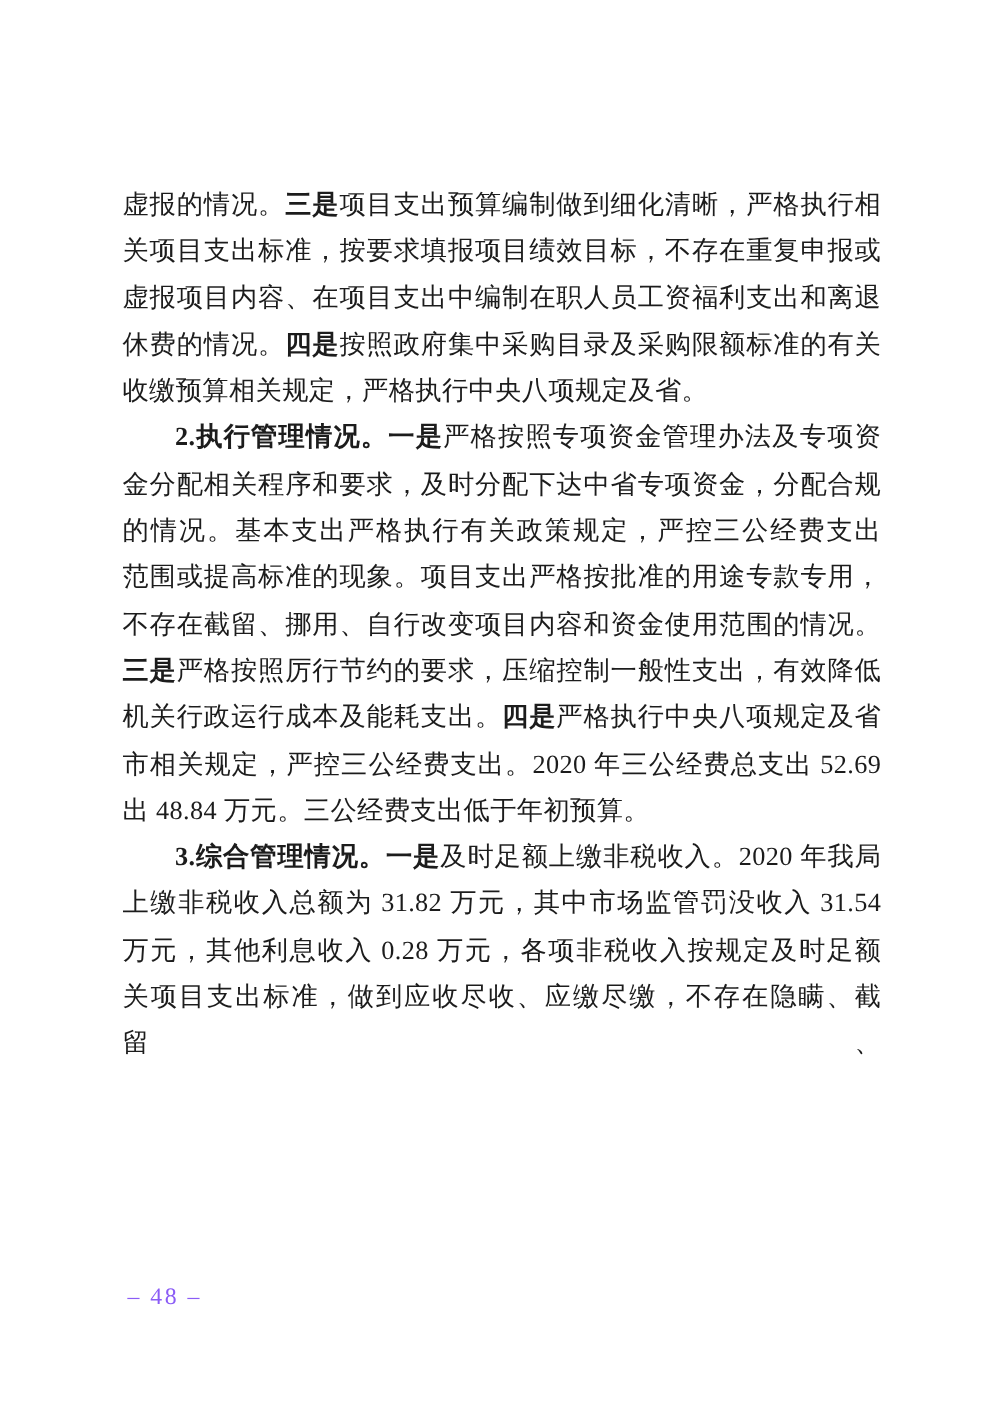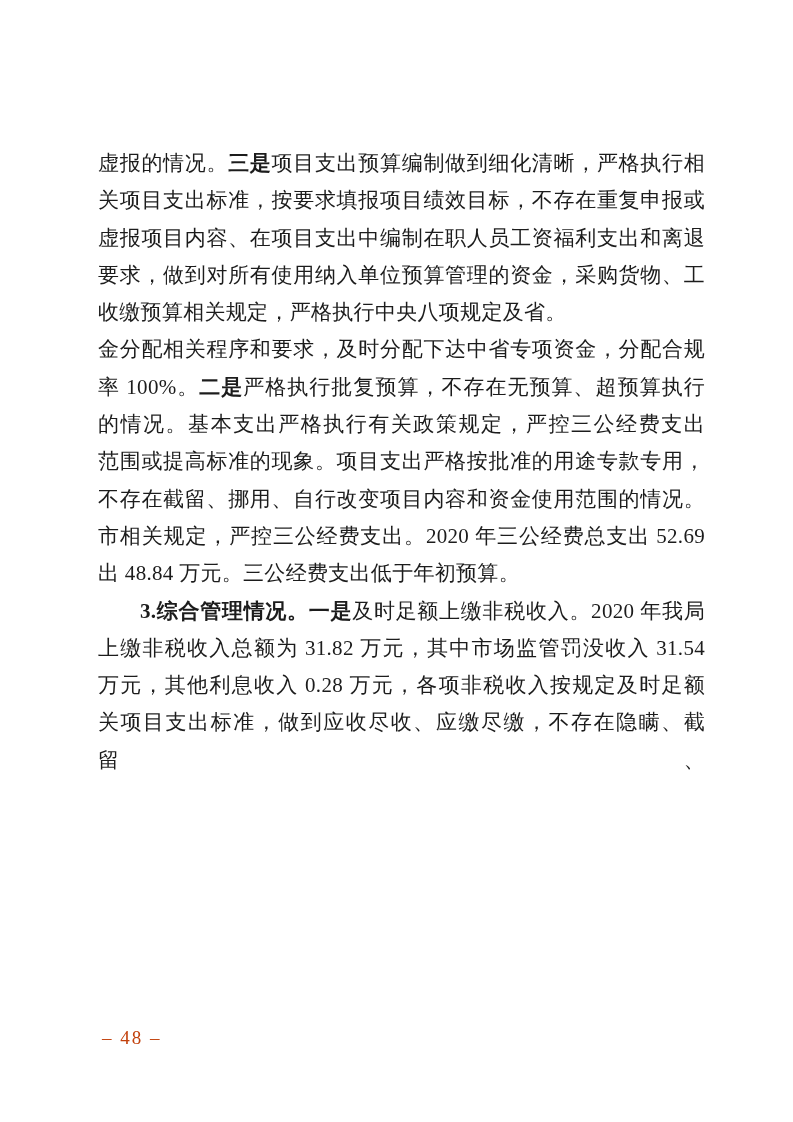--- a/index.html
+++ b/index.html
@@ -45,41 +45,43 @@
   }
   .seg.bold {
     font-weight: 700;
   }
   .page-number {
     position: absolute;
     left: 102px;
     top: 1027px;
     font-size: 19px;
     letter-spacing: 2px;
-    color: #c2410c;
+    color: #8b5cf6;
   }
 </style>
 </head>
 <body>
 
 <div class="page">
   <div class="body-text">
       <div class="para">
         <div class="line"><span class="seg">虚报的情况。</span><span class="seg bold">三是</span><span class="seg">项目支出预算编制做到细化清晰，严格执行相</span></div>
         <div class="line"><span class="seg">关项目支出标准，按要求填报项目绩效目标，不存在重复申报或</span></div>
         <div class="line"><span class="seg">虚报项目内容、在项目支出中编制在职人员工资福利支出和离退</span></div>
-        <div class="line"><span class="seg">要求，做到对所有使用纳入单位预算管理的资金，采购货物、工</span></div>
+        <div class="line"><span class="seg">休费的情况。</span><span class="seg bold">四是</span><span class="seg">按照政府集中采购目录及采购限额标准的有关</span></div>
         <div class="line last"><span class="seg">收缴预算相关规定，严格执行中央八项规定及省。</span></div>
       </div>
       <div class="para">
+        <div class="line indent"><span class="seg bold">2.执行管理情况。一是</span><span class="seg">严格按照专项资金管理办法及专项资</span></div>
         <div class="line"><span class="seg">金分配相关程序和要求，及时分配下达中省专项资金，分配合规</span></div>
-        <div class="line"><span class="seg">率 100%。</span><span class="seg bold">二是</span><span class="seg">严格执行批复预算，不存在无预算、超预算执行</span></div>
         <div class="line"><span class="seg">的情况。基本支出严格执行有关政策规定，严控三公经费支出</span></div>
         <div class="line"><span class="seg">范围或提高标准的现象。项目支出严格按批准的用途专款专用，</span></div>
         <div class="line"><span class="seg">不存在截留、挪用、自行改变项目内容和资金使用范围的情况。</span></div>
+        <div class="line"><span class="seg bold">三是</span><span class="seg">严格按照厉行节约的要求，压缩控制一般性支出，有效降低</span></div>
+        <div class="line"><span class="seg">机关行政运行成本及能耗支出。</span><span class="seg bold">四是</span><span class="seg">严格执行中央八项规定及省</span></div>
         <div class="line"><span class="seg">市相关规定，严控三公经费支出。2020 年三公经费总支出 52.69</span></div>
         <div class="line last"><span class="seg">出 48.84 万元。三公经费支出低于年初预算。</span></div>
       </div>
       <div class="para">
         <div class="line indent"><span class="seg bold">3.综合管理情况。一是</span><span class="seg">及时足额上缴非税收入。2020 年我局</span></div>
         <div class="line"><span class="seg">上缴非税收入总额为 31.82 万元，其中市场监管罚没收入 31.54</span></div>
         <div class="line"><span class="seg">万元，其他利息收入 0.28 万元，各项非税收入按规定及时足额</span></div>
         <div class="line"><span class="seg">关项目支出标准，做到应收尽收、应缴尽缴，不存在隐瞒、截留、</span></div>
       </div>
     </div>

